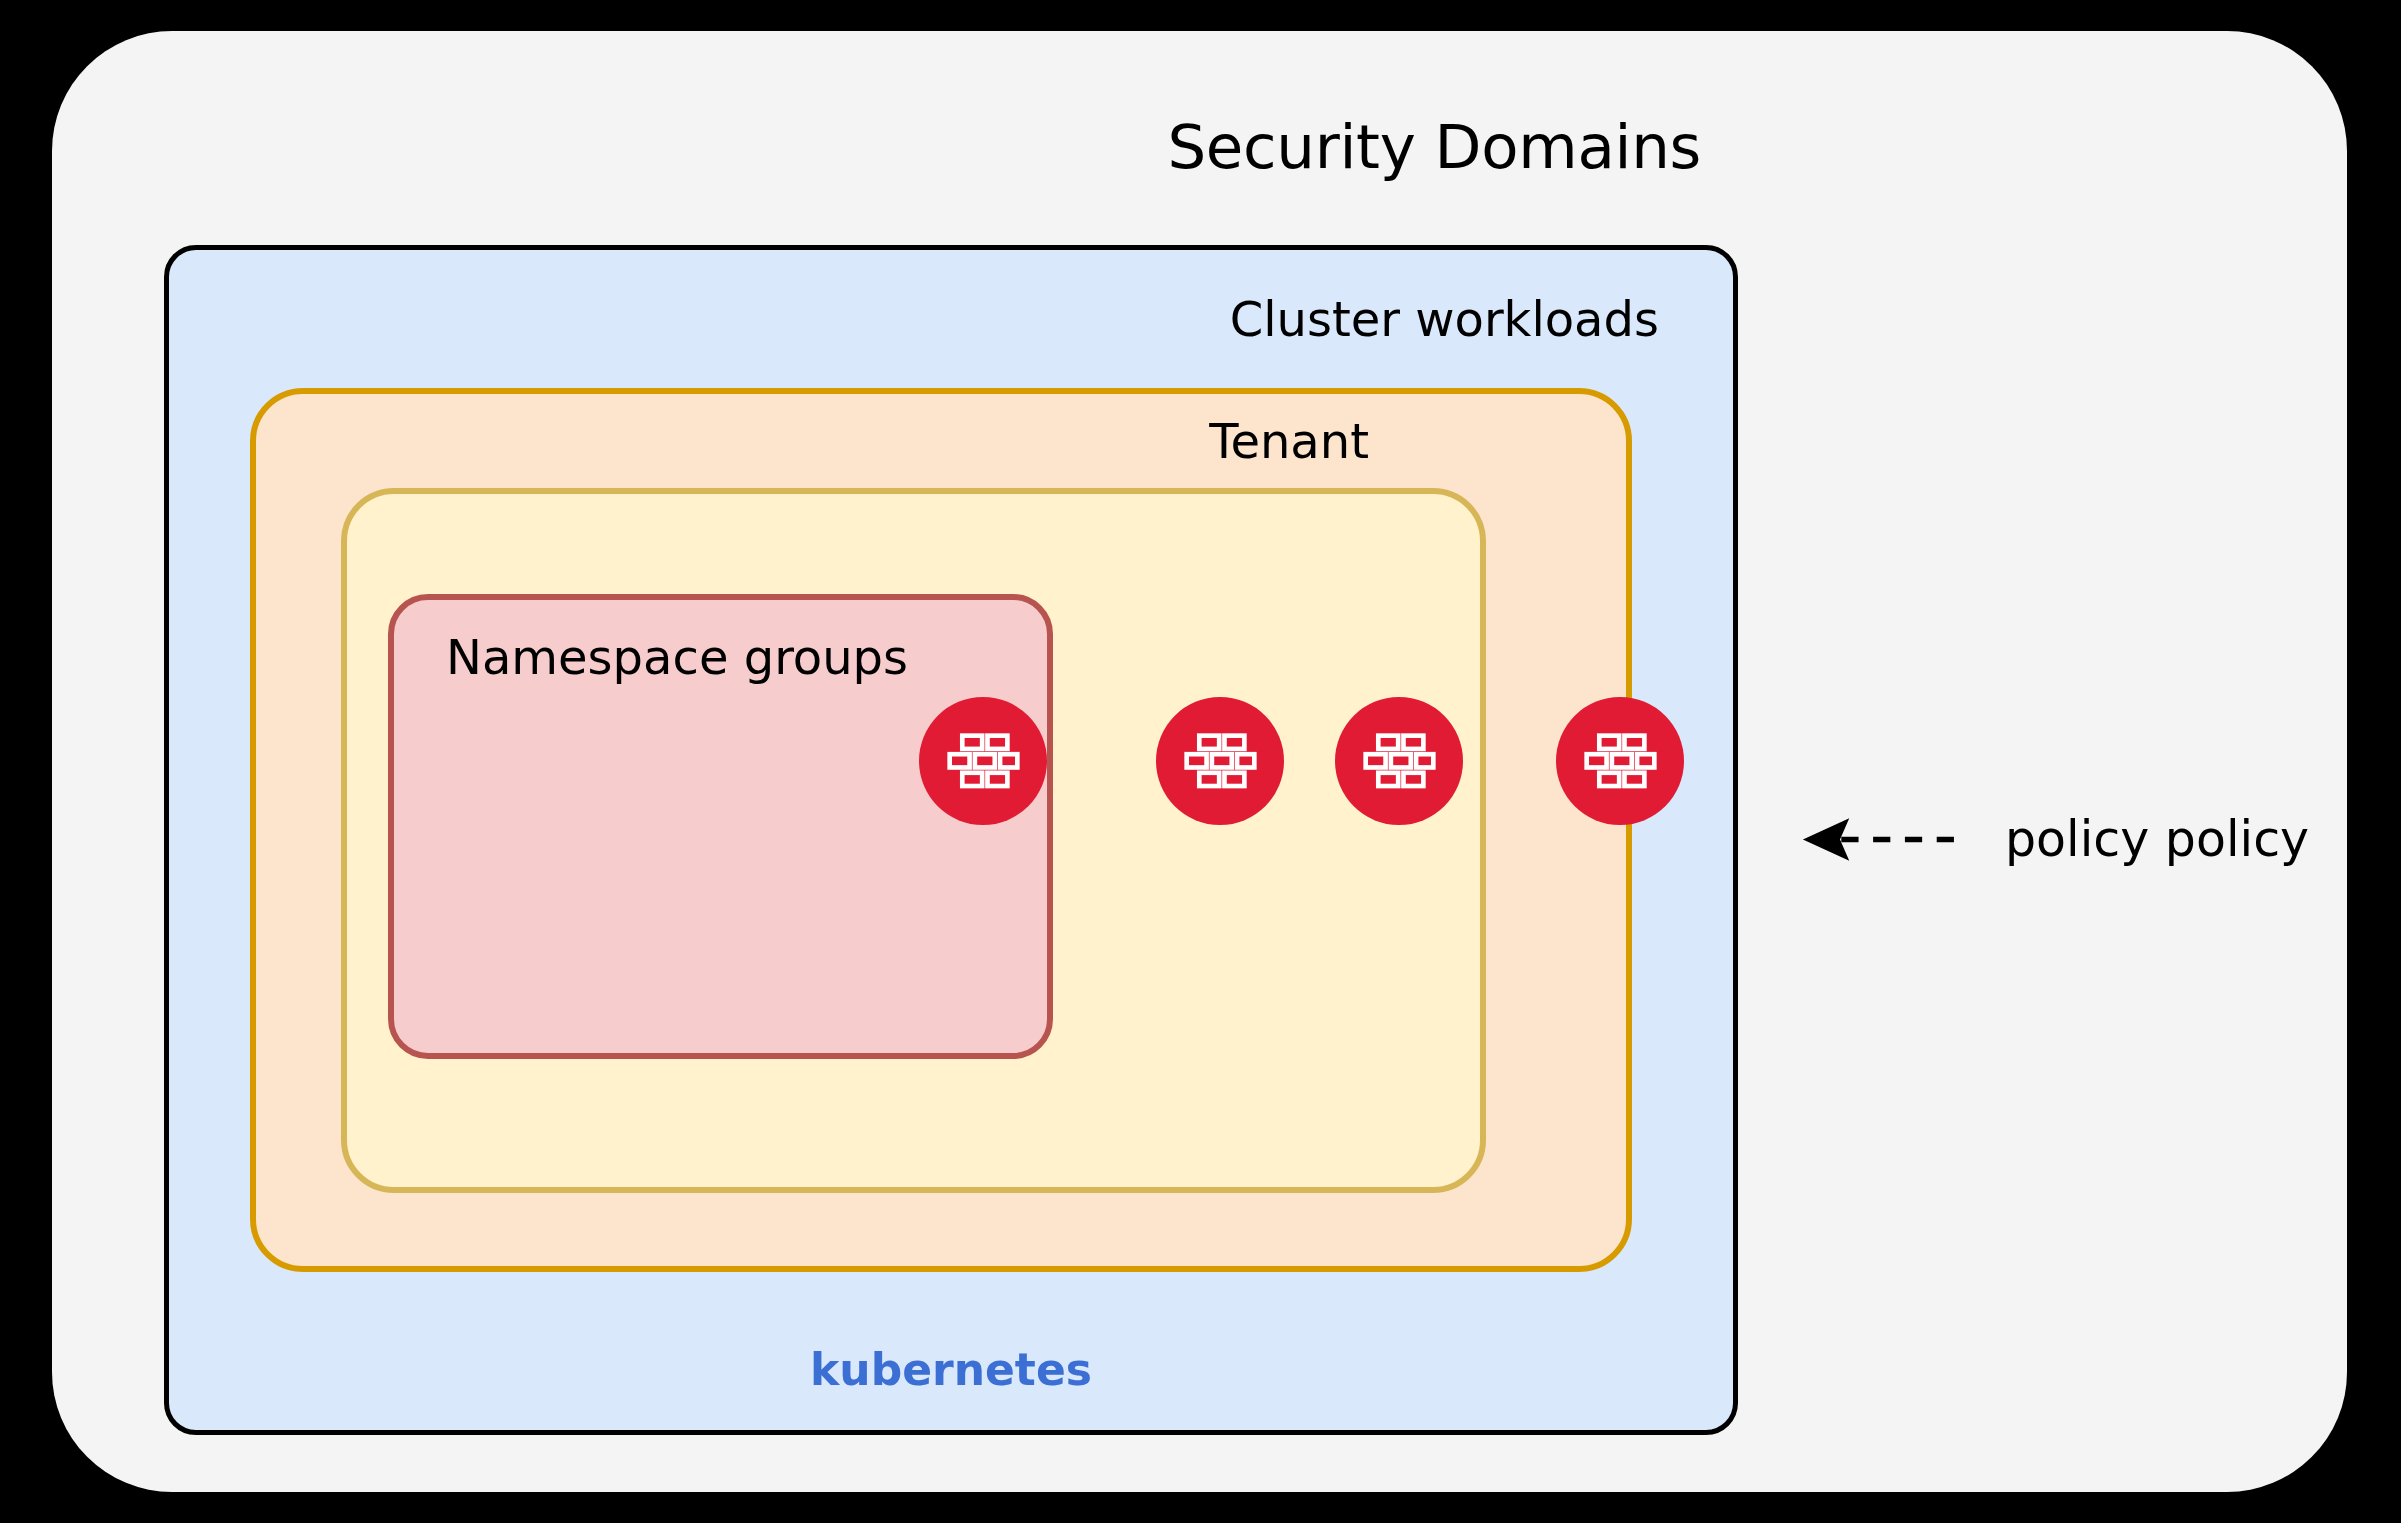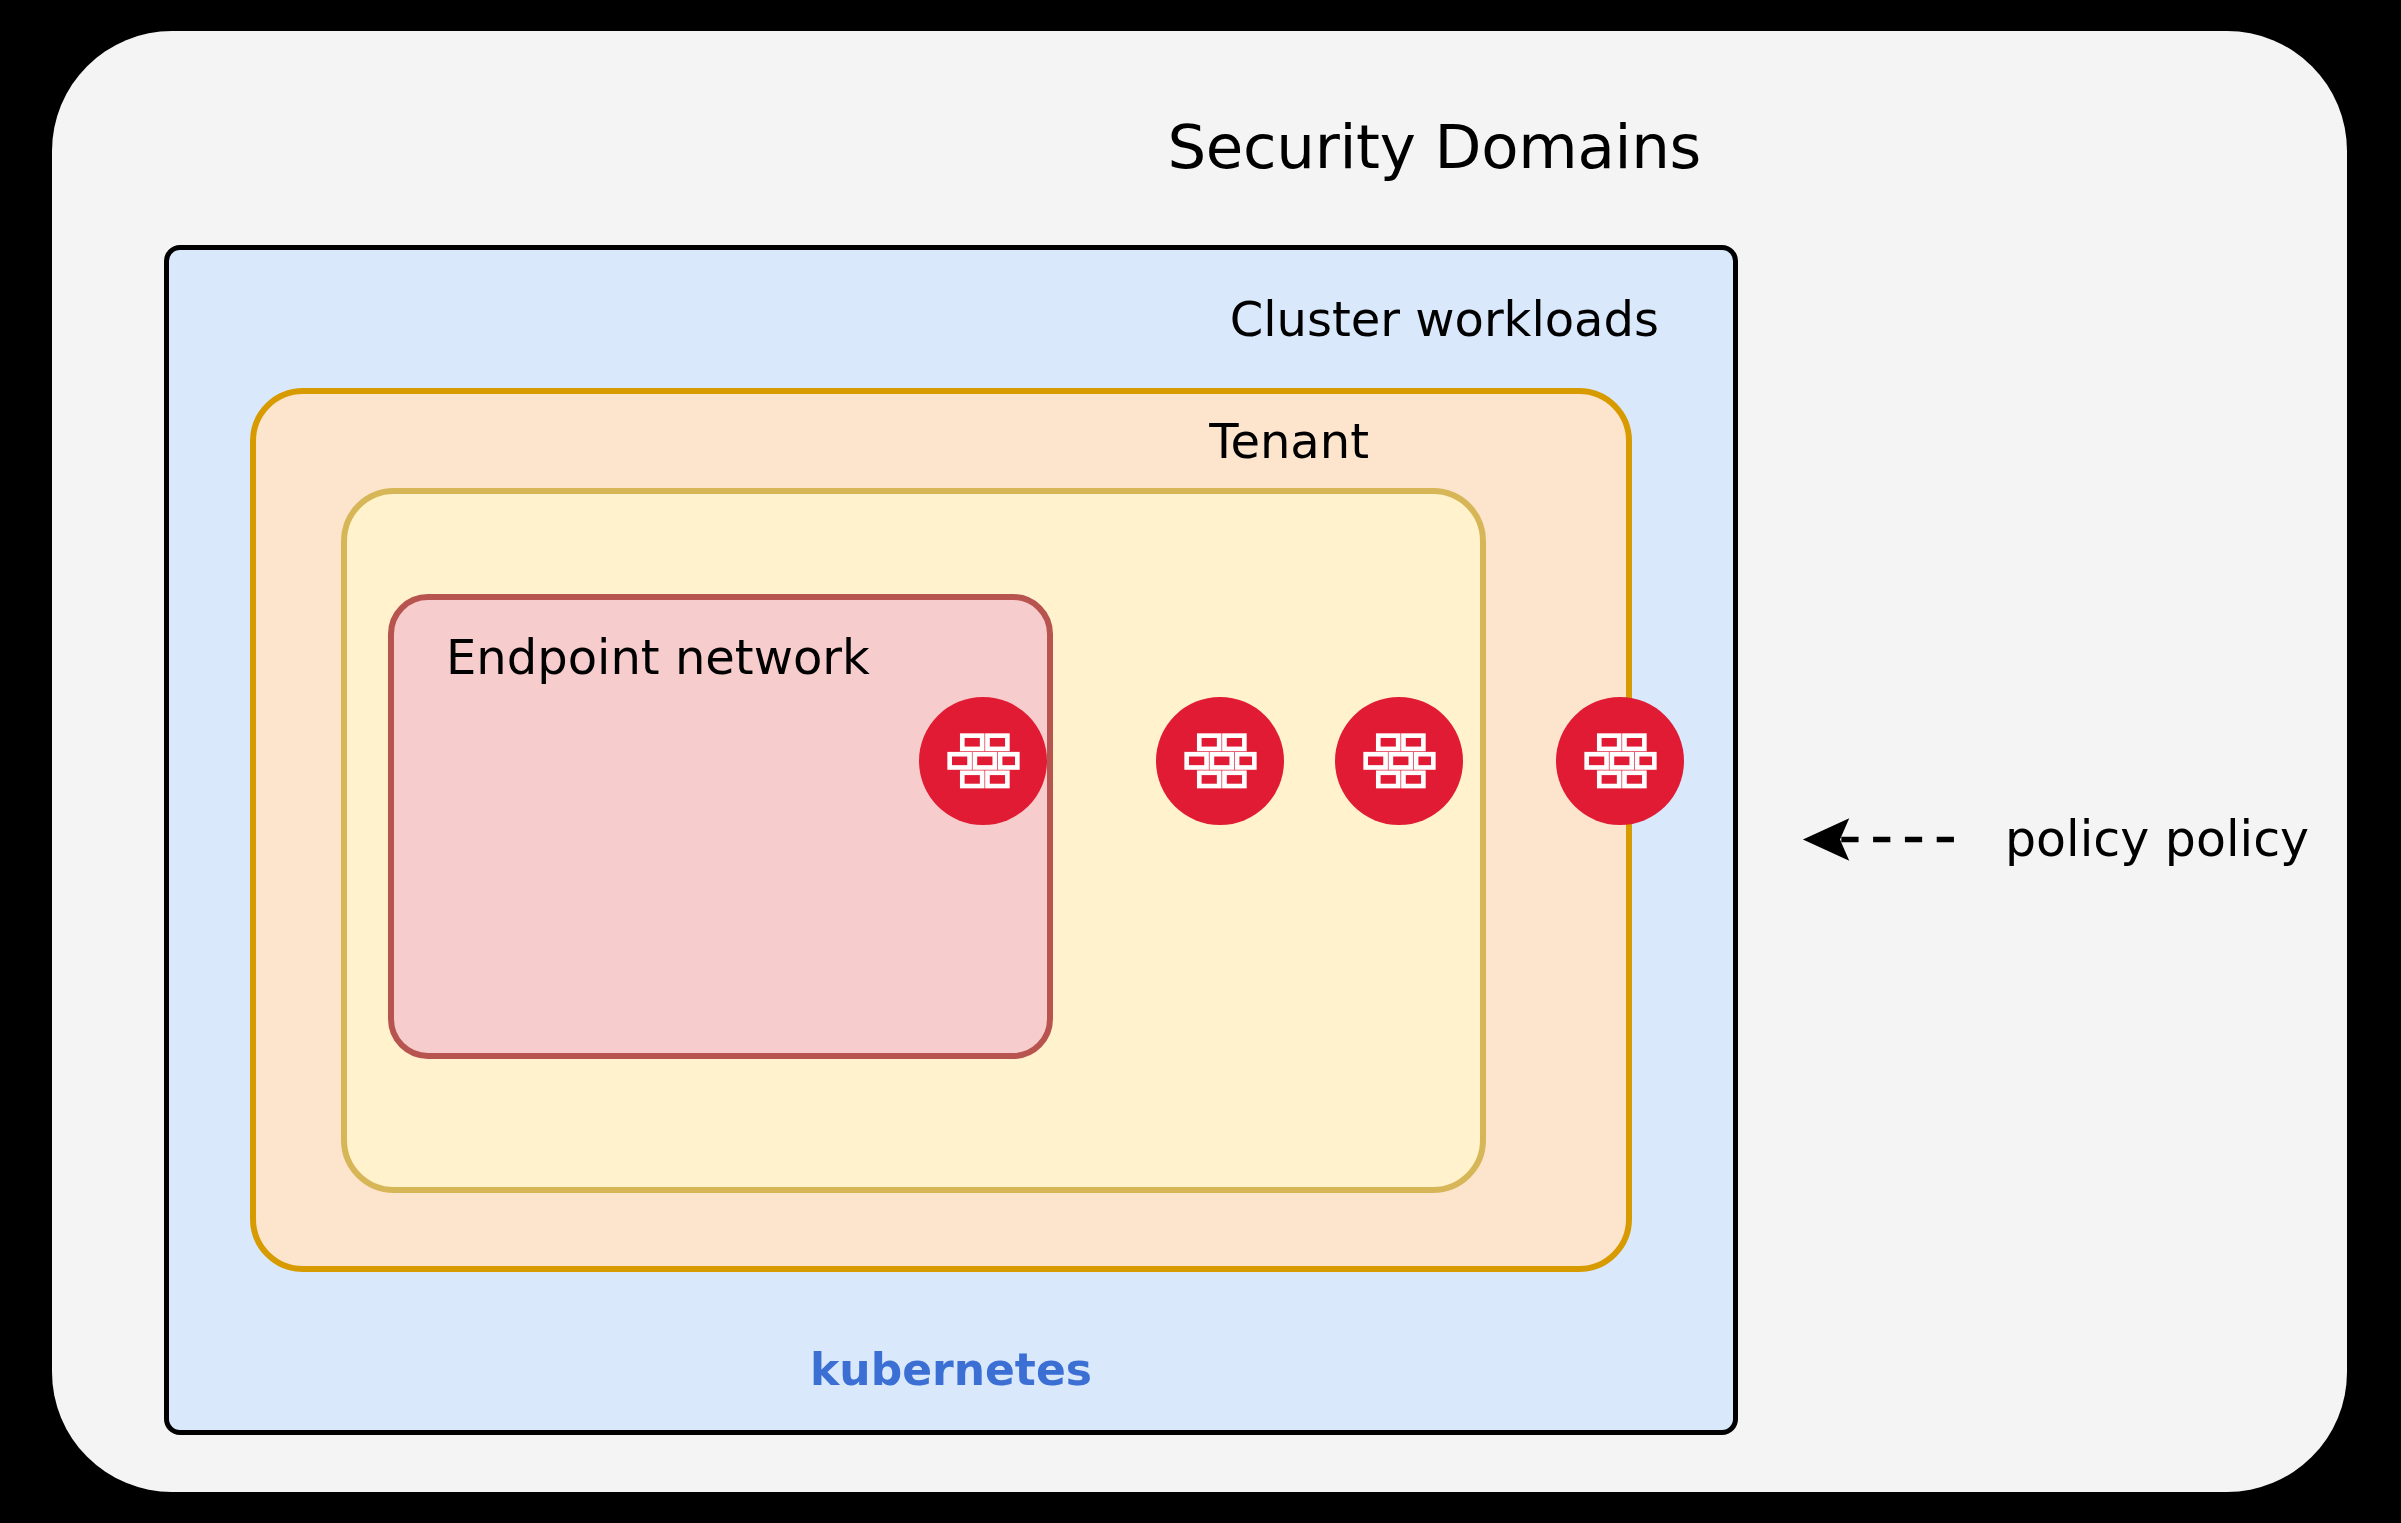--- a/index.html
+++ b/index.html
@@ -47,21 +47,21 @@
 
   
   .box-cluster {
     position: absolute;
     left: 112px;
     top: 214px;
     width: 1574px;
     height: 1190px;
     background: #DAE8FC;
     border: 5.3px solid #000000;
-    border-radius: 16px;
+    border-radius: 32px;
     box-sizing: border-box;
   }
 
   .label-cluster {
     position: absolute;
     right: 74px;
     top: 41px;
     font-size: 48px;
     color: #000000;
     white-space: nowrap;
@@ -189,21 +189,21 @@
       <div class="label-cluster">Cluster workloads</div>
 
       <div class="box-tenant">
 
         <div class="label-tenant">Tenant</div>
 
         <div class="box-namespace">
 
 
           <div class="box-endpoint">
-            <div class="label-endpoint">Endpoint network</div>
+            <div class="label-endpoint">Namespace groups</div>
           </div>
 
         </div>
       </div>
 
       <div class="label-kubernetes">kubernetes</div>
 
     </div>
 
     <div class="np-annotation">

